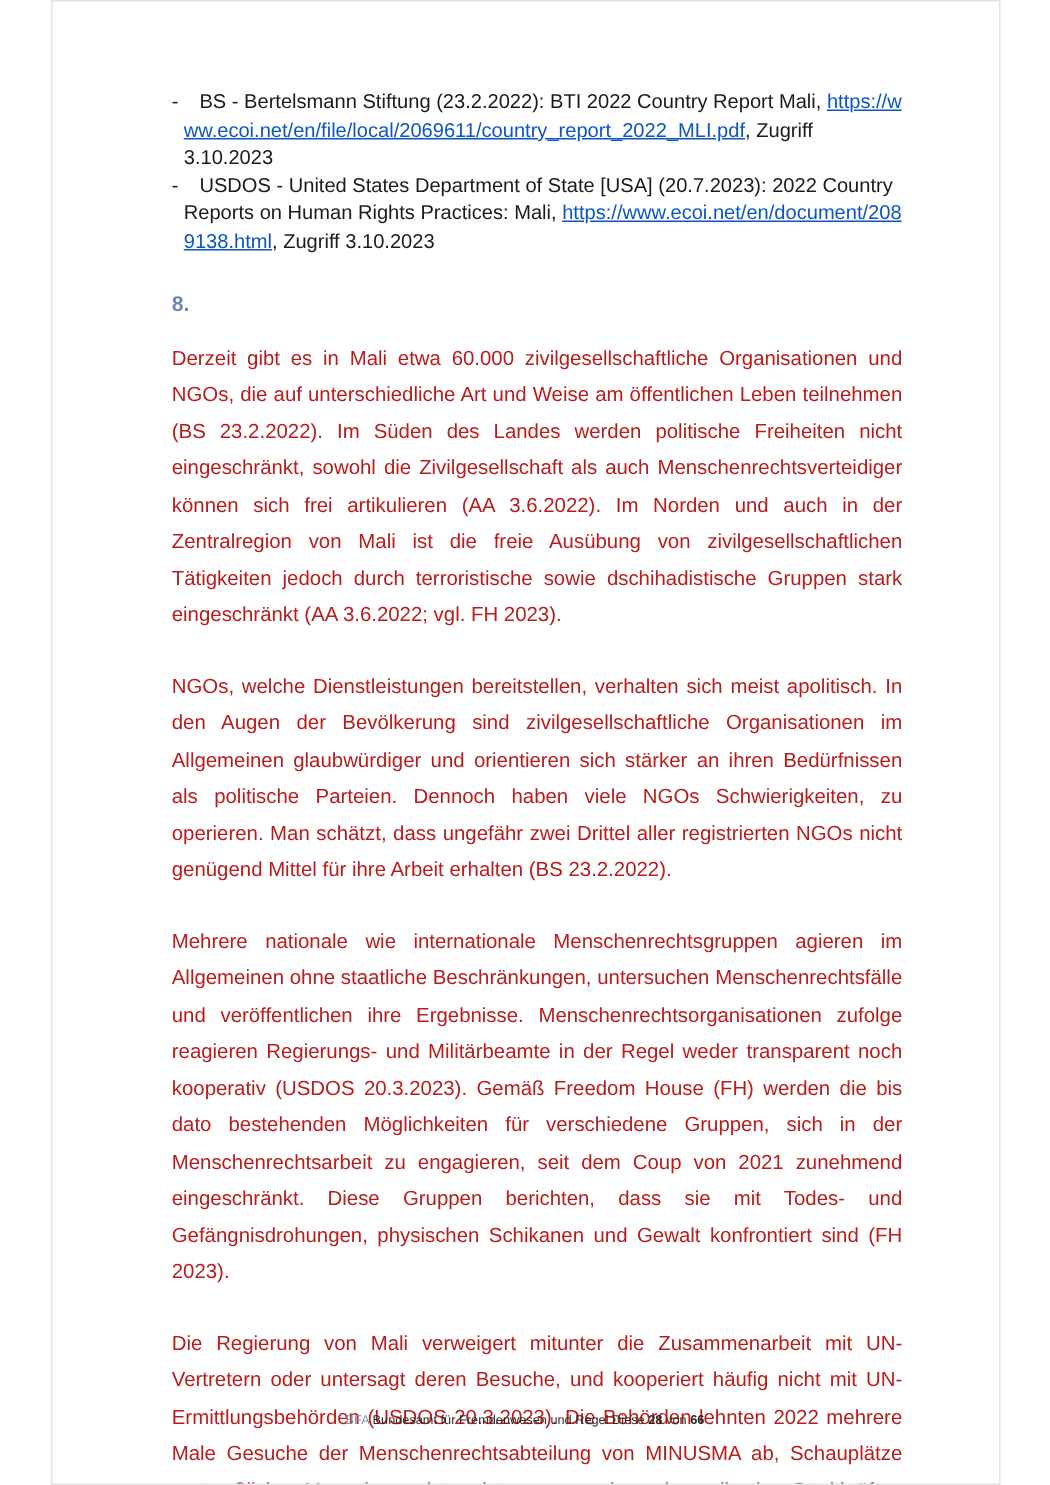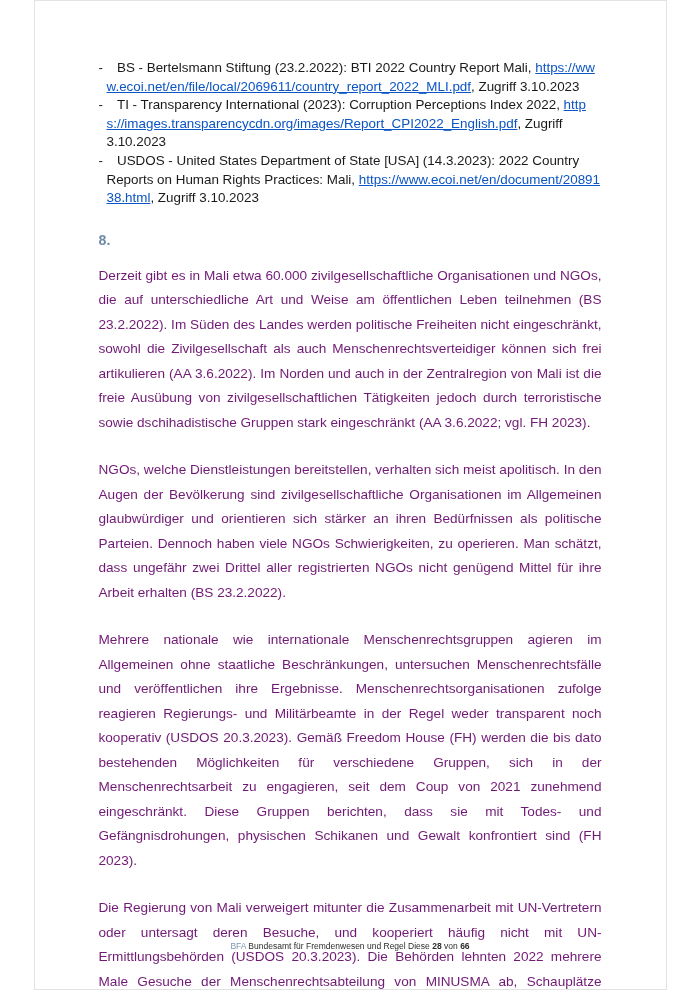--- a/index.html
+++ b/index.html
@@ -6,21 +6,21 @@
   html, body { background: #ffffff; }
   body { font-family: "Liberation Sans", "DejaVu Sans", sans-serif; }
 
   .page {
     position: relative;
     width: 633px;
     height: 990px;
     margin: 0 auto;
     background: #ffffff;
     border: 1px solid #e3e3e3;
-    padding: 58px 64px 0 64px;
+    padding: 58px 64px 0 80px;
     overflow: hidden;
     color: #1a1a1a;
   }
 
   
   .ref-list { font-size: 13.4px; line-height: 18.6px; }
   .ref {
     padding-left: 8px;
     text-indent: -8px;
     text-align: left;
@@ -42,21 +42,21 @@
     display: flex;
   }
   .section-heading .sec-num { width: 33px; }
 
   
   .body-par {
     margin-top: 23px;
     font-size: 13.6px;
     line-height: 24.5px;
     text-align: justify;
-    color: #701a75;
+    color: #b91c1c;
   }
   .body-par:first-of-type { margin-top: 16px; }
 
   
   .footer {
     position: absolute;
     left: 0;
     bottom: 38px;
     width: 100%;
     text-align: center;
@@ -72,26 +72,23 @@
 <div class="page">
 
   <div class="ref-list">
 
     <div class="ref">
       <span class="dash">-</span><span>BS - Bertelsmann Stiftung (23.2.2022): BTI 2022 Country Report Mali, </span><a class="link" href="#">https://www.ecoi.net/en/file/local/2069611/country_report_2022_MLI.pdf</a><span>, Zugriff 3.10.2023</span>
     </div>
 
 
 
-    <div class="ref">
-      <span class="dash">-</span><span>TI - Transparency International (2023):  Corruption Perceptions Index 2022, </span><a class="link" href="#">https://images.transparencycdn.org/images/Report_CPI2022_English.pdf</a><span>, Zugriff 3.10.2023</span>
-    </div>
 
     <div class="ref">
-      <span class="dash">-</span><span>USDOS - United States Department of State [USA] (14.3.2023): 2022 Country Reports on Human Rights Practices: Mali, </span><a class="link" href="#">https://www.ecoi.net/en/document/2089138.html</a><span>, Zugriff 3.10.2023</span>
+      <span class="dash">-</span><span>USDOS - United States Department of State [USA] (20.7.2023): 2022 Country Reports on Human Rights Practices: Mali, </span><a class="link" href="#">https://www.ecoi.net/en/document/2089138.html</a><span>, Zugriff 3.10.2023</span>
     </div>
 
   </div>
 
   <div class="section-heading">
     <span class="sec-num">8.</span>
   </div>
 
   <p class="body-par">Derzeit gibt es in Mali etwa 60.000 zivilgesellschaftliche Organisationen und NGOs, die auf unterschiedliche Art und Weise am öffentlichen Leben teilnehmen (BS 23.2.2022). Im Süden des Landes werden politische Freiheiten nicht eingeschränkt, sowohl die Zivilgesellschaft als auch Menschenrechtsverteidiger können sich frei artikulieren (AA 3.6.2022). Im Norden und auch in der Zentralregion von Mali ist die freie Ausübung von zivilgesellschaftlichen Tätigkeiten jedoch durch terroristische sowie dschihadistische Gruppen stark eingeschränkt (AA 3.6.2022; vgl. FH 2023).</p>
   <p class="body-par">NGOs, welche Dienstleistungen bereitstellen, verhalten sich meist apolitisch. In den Augen der Bevölkerung sind zivilgesellschaftliche Organisationen im Allgemeinen glaubwürdiger und orientieren sich stärker an ihren Bedürfnissen als politische Parteien. Dennoch haben viele NGOs Schwierigkeiten, zu operieren. Man schätzt, dass ungefähr zwei Drittel aller registrierten NGOs nicht genügend Mittel für ihre Arbeit erhalten (BS 23.2.2022).</p>

